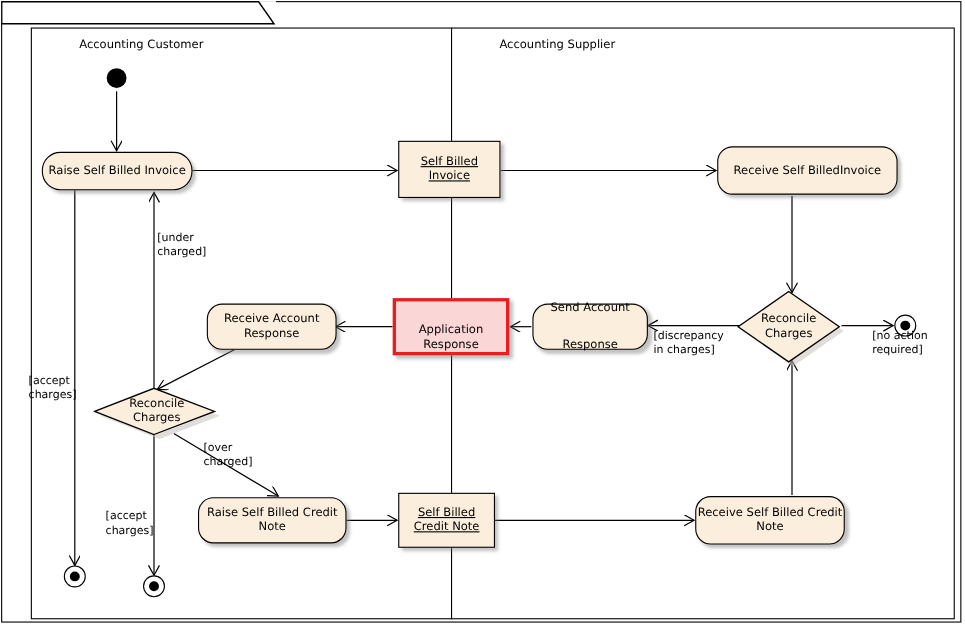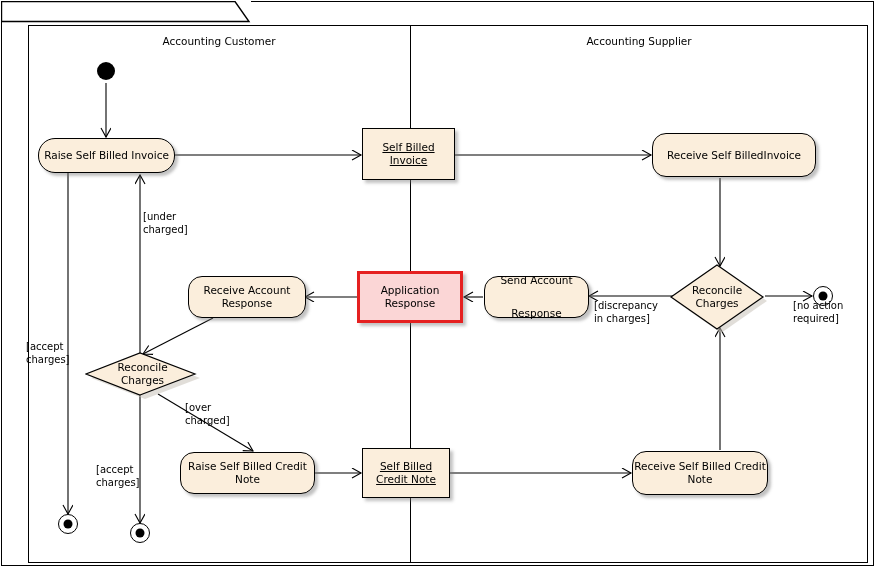--- a/index.html
+++ b/index.html
@@ -65,23 +65,24 @@
     width: 0;
     height: 538px;
     border-left: 1.3px solid #000000;
     z-index: 1;
   }
   .lane-title {
     position: absolute;
     top: 35px;
     font-size: 10.5px;
     color: #000000;
-    text-align: center;
+    text-align: left;
     white-space: nowrap;
     z-index: 2;
+    padding-left: 44px;
   }
   #lane-title-customer { left: 28px; width: 382px; }
   #lane-title-supplier { left: 410px; width: 458px; }
 
   
   #edges {
     position: absolute;
     left: 0; top: 0;
     width: 877px; height: 569px;
     z-index: 3;
@@ -112,20 +113,21 @@
     border: 1.2px solid #000000;
     box-shadow: 3px 3px 3px rgba(120,120,120,0.45);
   }
   .object-node .olabel {
     text-decoration: underline;
   }
   .object-highlight {
     background: #fbd6d6;
     border: 3px solid #e52020;
     box-shadow: 3px 3px 3px rgba(120,120,120,0.45);
+    justify-content: flex-end;
   }
   .decision-wrap {
     position: absolute;
     z-index: 4;
   }
   .decision-wrap svg { display:block; position:absolute; left:0; top:0; }
   .decision-label {
     position: absolute;
     left: 0; top: 0;
     width: 100%;

